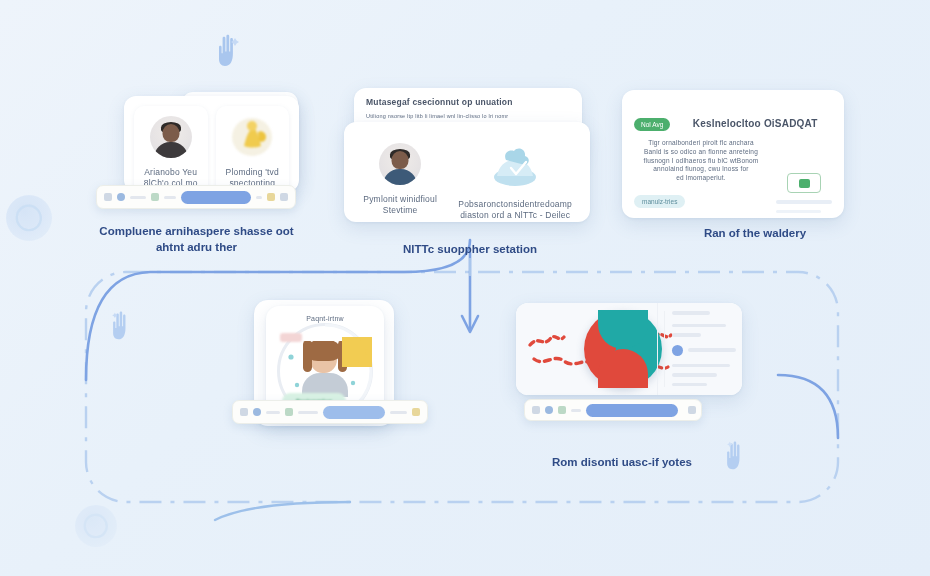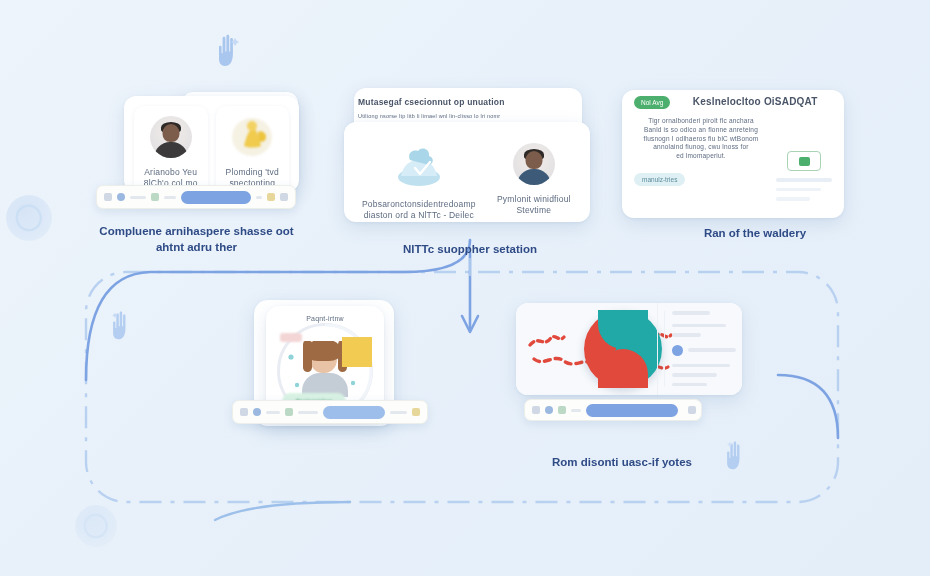--- a/index.html
+++ b/index.html
@@ -90,21 +90,21 @@
   .tb-ico.b { background: #9bb9e0; border-radius: 50%; }
   .tb-ico.g { background: #bcd9c6; }
   .tb-ico.y { background: #e8d79a; }
   .tb-line { height: 3px; background: #e3e7ee; border-radius: 2px; flex: none; }
   .tb-pill {
     height: 13px; border-radius: 7px; background: #7ea3e3; flex: none;
   }
   .tb-grow { flex: 1; }
 
   
-  .doc-head { padding: 9px 4px 5px; }
+  .doc-head { padding: 9px 12px 5px; }
 
   .badge-green {
     display: inline-block; background: #4caf6d; color: #fff;
     font-size: 6.5px; padding: 3px 7px; border-radius: 9px; filter: blur(.7px);
     vertical-align: middle;
   }
   .badge-soft {
     display: inline-block; background: #dff0f4; color: #5d8d9c;
     font-size: 6.5px; padding: 3px 8px; border-radius: 8px; filter: blur(.7px);
   }
@@ -238,43 +238,43 @@
     <div class="doc-head">
       <div class="ptxt ptitle" style="font-size:8.5px; text-align:left;">Mutasegaf csecionnut op unuation</div>
       <div class="ptxt" style="font-size:5.5px; text-align:left; margin-top:5px;">Utiliong nsorse ltp litb li limael wnl lin-clisso lo lri nomr</div>
       <div class="ptxt" style="font-size:5.5px; text-align:left;">pdy foamonrincorgo formicotovogy stiond bli-ftyo ndlentouari</div>
     </div>
   </div>
 
   <div class="card" style="left:344px; top:122px; width:246px; height:100px;">
     <div class="tile-pair" style="padding:11px 12px;">
       <div class="tile" style="box-shadow:none;">
+        <div class="avatar">
+          <div class="hair"></div>
+            <div class="head"></div>
+            <div class="body" style="background:#3d5a78"></div>
+        </div>
+        <div class="ptxt tile-label">Pymlonit winidfioul Stevtime</div>
+      </div>
+      <div class="tile" style="box-shadow:none;">
         <svg class="doodle-blue" viewBox="0 0 56 48">
           <ellipse cx="28" cy="34" rx="21" ry="9" fill="#bfe0ef"></ellipse>
           <path d="M10 33c2-10 8-16 18-16s16 6 18 16z" fill="#d6ecf6"></path>
           <path d="M19 17c-3-6 2-11 8-9 4-5 12-2 11 5 5 1 5 8 0 9z" fill="#a9d6e8"></path>
           <path d="M24 25l5 6 10-12" fill="none" stroke="#fff" stroke-width="2.4" stroke-linecap="round" stroke-linejoin="round"></path>
         </svg>
         <div class="ptxt tile-label">Pobsaronctonsidentredoamp diaston ord a NlTTc - Deilec</div>
       </div>
-      <div class="tile" style="box-shadow:none;">
-        <div class="avatar">
-          <div class="hair"></div>
-            <div class="head"></div>
-            <div class="body" style="background:#3d5a78"></div>
-        </div>
-        <div class="ptxt tile-label">Pymlonit winidfioul Stevtime</div>
-      </div>
     </div>
   </div>
 
   <div class="caption" style="left:370px; top:242px; width:200px;">NlTTc suoppher setation</div>
 
   <div class="card" style="left:622px; top:90px; width:222px; height:128px;">
-    <div style="padding:6px 12px 0; display:flex; align-items:flex-start; gap:8px;">
+    <div style="padding:28px 12px 0; display:flex; align-items:flex-start; gap:8px;">
       <span class="badge-green">Nol Avg</span>
       <div class="ptxt ptitle" style="font-size:10px; flex:1; text-align:center; line-height:1.25;">Keslnelocltoo OiSADQAT</div>
     </div>
     <div style="display:flex; padding:8px 12px 0; gap:8px;">
       <div style="flex:1;">
         <div class="ptxt" style="font-size:6.5px;">Tigr ornalbonderi pirolt flc anchara</div>
         <div class="ptxt" style="font-size:6.5px;">Banld is so odico an flonne anreteing</div>
         <div class="ptxt" style="font-size:6.5px;">flusnogn I odlhaeros fiu blC wtBonom</div>
         <div class="ptxt" style="font-size:6.5px;">annolaind fiunog, cwu lnoss for</div>
         <div class="ptxt" style="font-size:6.5px;">ed lmomaperiut.</div>

